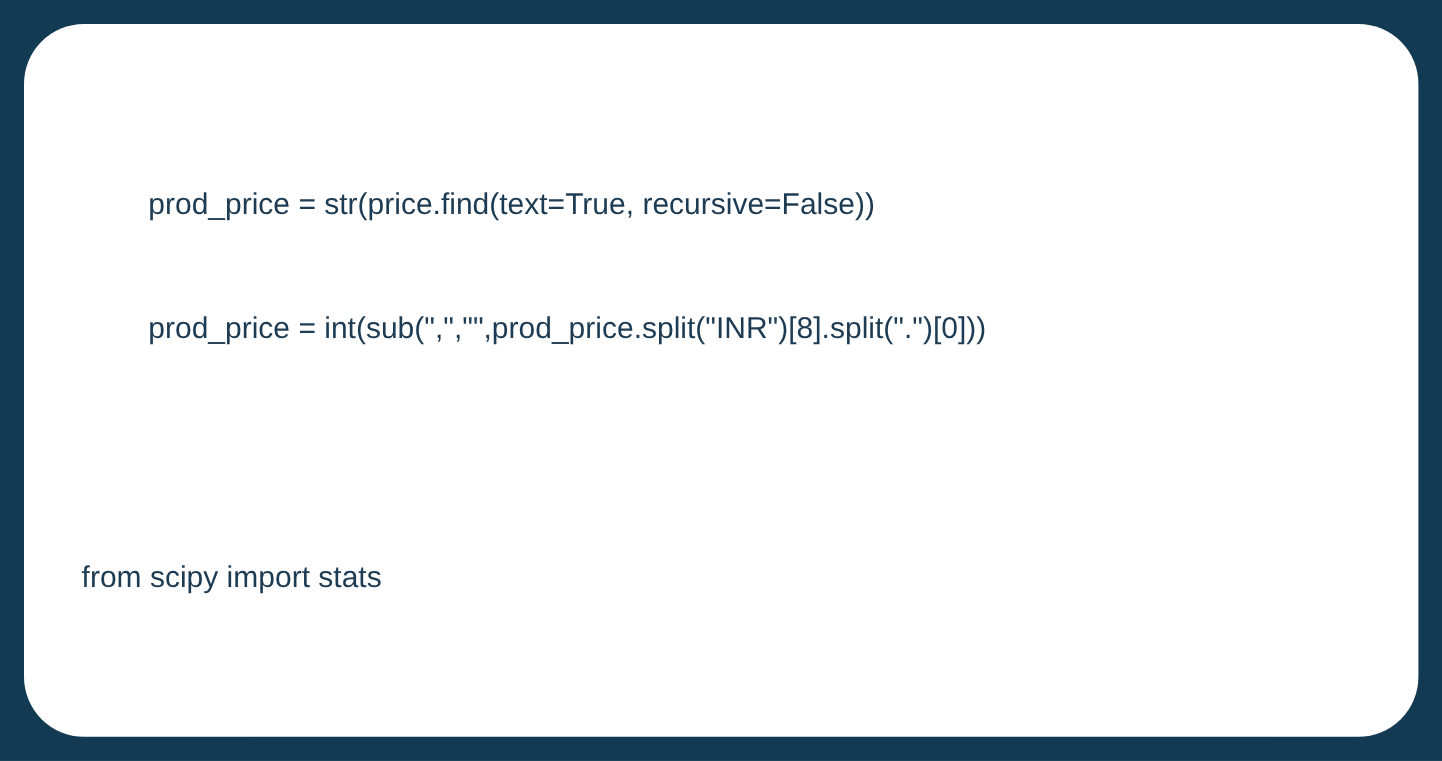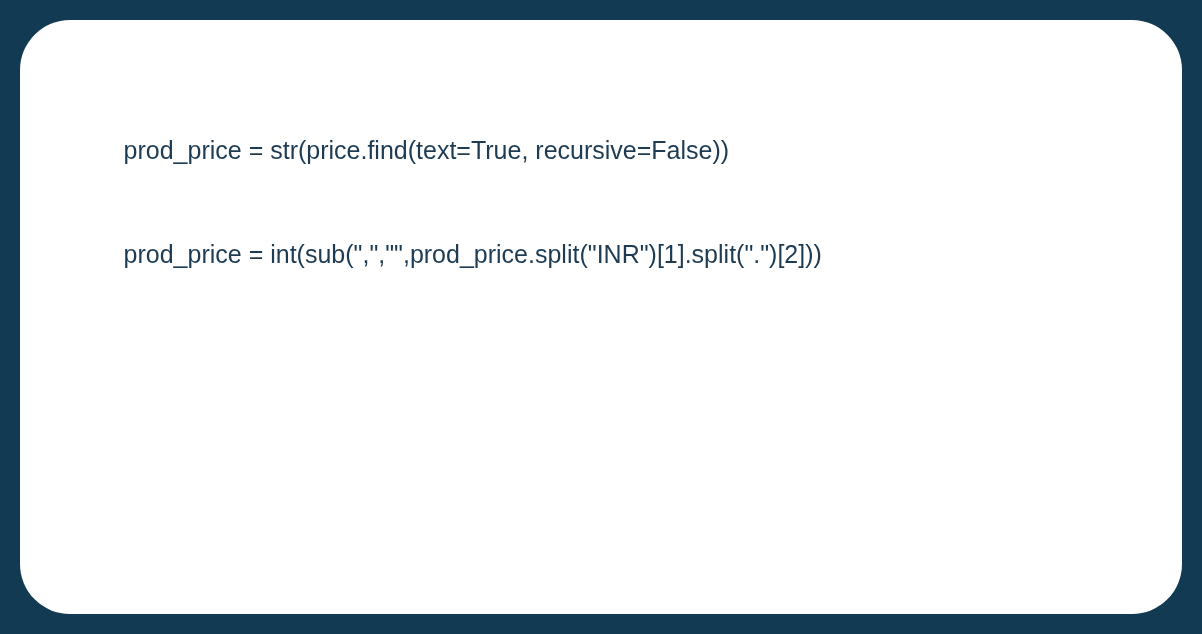--- a/index.html
+++ b/index.html
@@ -16,38 +16,39 @@
     align-items: center;
     justify-content: center;
     font-family: "Segoe UI", Arial, sans-serif;
     overflow: hidden;
   }
   .card {
     background: #ffffff;
     width: 1162px;
     height: 594px;
     border-radius: 50px;
-    padding: 44px 48px 48px 48px;
+    padding: 64px 48px 48px 48px;
     position: relative;
   }
   .code {
     font-family: "Segoe UI", Arial, sans-serif;
     font-size: 25px;
     line-height: 1.38;
     color: #1d3b53;
     white-space: pre-wrap;
     word-break: break-word;
   }
 </style>
 </head>
 <body>
 
 <div class="card">
   <div class="code">
     <div>        prod_price = str(price.find(text=True, recursive=False))</div>
-    <div>        prod_price = int(sub(",","",prod_price.split("INR")[1].split(".")[2]))</div>
+    <div>        prod_price = int(sub(",","",prod_price.split("INR")[8].split(".")[0]))</div>
     <div>&nbsp;</div>
+    <div>from scipy import stats</div>
     
     
     
     
   </div>
 </div>
 
 </body></html>

